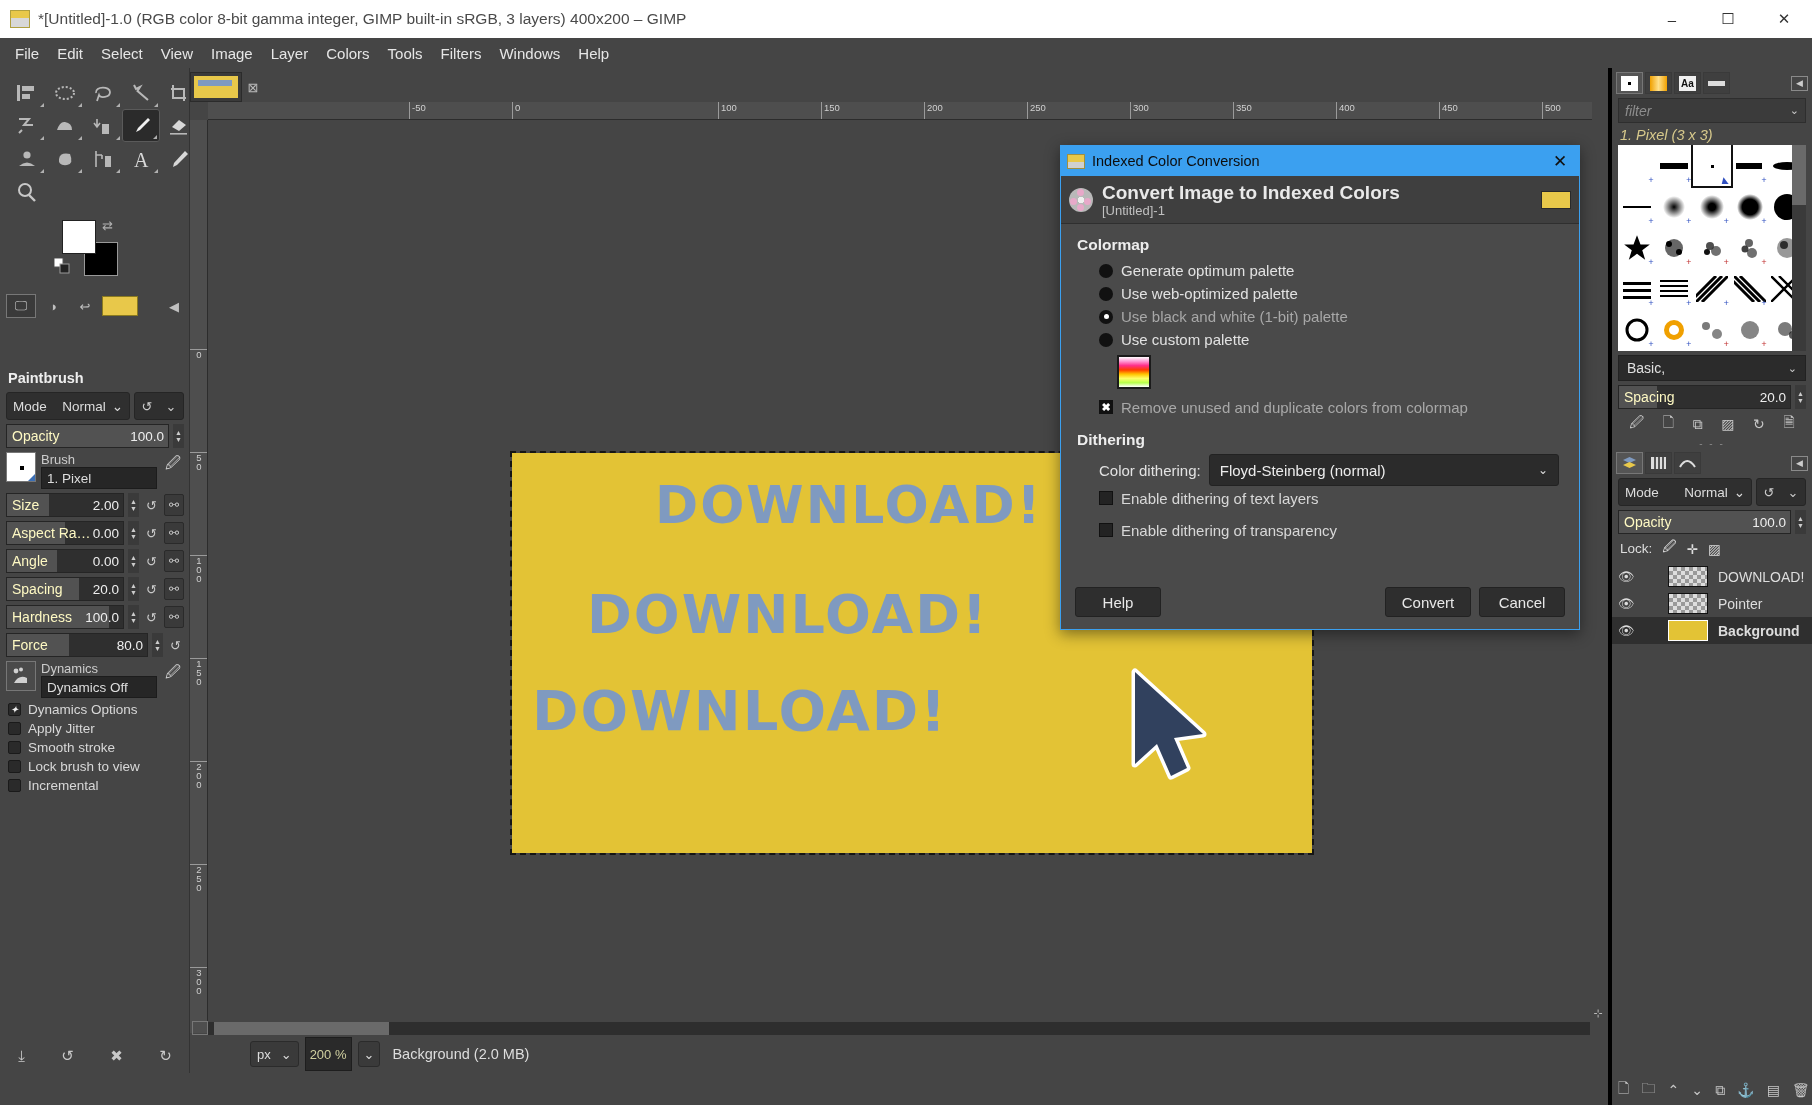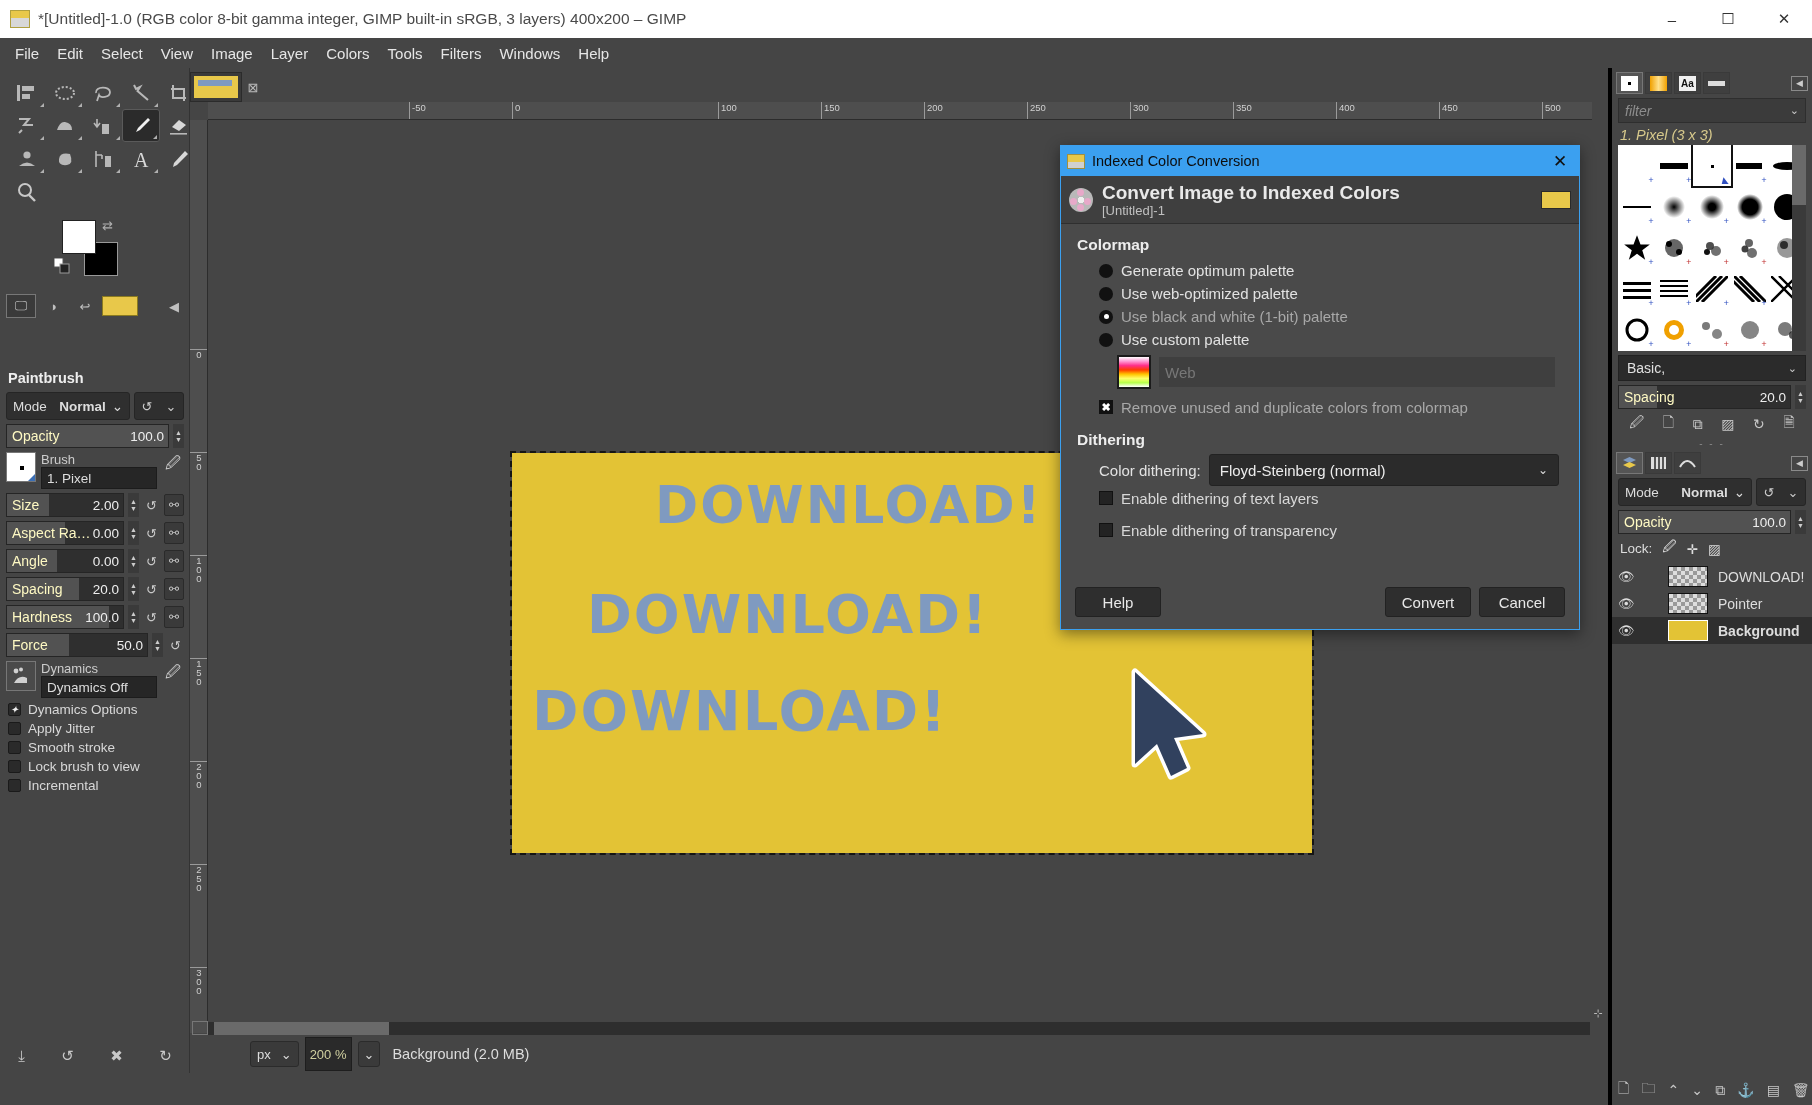--- a/index.html
+++ b/index.html
@@ -71,21 +71,21 @@
 
   
   #toolopts { position: absolute; left: 0; top: 300px; width: 190px; padding: 0 6px; color: #d8d8d8; font-size: 13.5px; }
   #toolopts .tt { font-weight: bold; font-size: 14.5px; color: #eee; padding: 2px 0 6px 2px; }
   .row { display: flex; align-items: center; gap: 4px; margin-bottom: 4px; }
   .modebox {
     flex: 1; height: 28px; background: #2f2f2f; border: 1px solid #252525; border-radius: 3px;
     display: flex; align-items: center; padding: 0 6px; color: #ddd; font-size: 13.5px;
   }
   .modebox .lbl { }
-  .modebox .val { margin-left: auto; margin-right: 6px; font-weight: bold; }
+  .modebox .val { margin-left: auto; margin-right: 6px; }
   .resetbox { width: 50px; height: 28px; background: #2f2f2f; border: 1px solid #252525; border-radius: 3px;
     display: flex; align-items: center; justify-content: space-around; color: #ccc; font-size: 13px; }
   .slider {
     position: relative; height: 24px; background: #2f2f2f; border: 1px solid #252525;
     display: flex; align-items: center; width: 100%;
   }
   .slider .fill { position: absolute; left: 0; top: 0; bottom: 0; background: #525252; }
   .slider .sl { position: relative; padding-left: 5px; color: #fef9c3; font-size: 14px; z-index: 2; }
   .slider .sv { position: relative; margin-left: auto; padding-right: 4px; color: #eee; font-size: 13.5px; z-index: 2; }
   .spin { width: 11px; display: flex; flex-direction: column; align-items: center; justify-content: center;
@@ -522,21 +522,21 @@
           <span>▼</span>
         </div>
       <div class="reseticon">↺</div>
       <div class="lockicon">⚯</div>
     </div>
 
     <div class="row">
       <div class="slider">
           <div class="fill" style="width:44%"></div>
         <span class="sl">Force</span>
-        <span class="sv">50.0</span>
+        <span class="sv">80.0</span>
         </div>
       <div class="spin">
           <span>▲</span>
           <span>▼</span>
         </div>
       <div class="reseticon">↺</div>
     </div>
 
     <div class="brushrow">
       <div class="dynprev">
@@ -1043,21 +1043,20 @@
       <span class="olbl dis">Use black and white (1-bit) palette</span>
     </div>
 
     <div class="optrow">
       <span class="radio"></span>
       <span class="olbl">Use custom palette</span>
     </div>
 
     <div class="palrow">
       <span id="palswatch"></span>
-      <span id="palinput">Web</span>
     </div>
 
     <div class="chkrow">
       <span class="chk">✖</span>
       <span class="clbl">Remove unused and duplicate colors from colormap</span>
     </div>
 
     <div class="sect" style="margin-top:12px">Dithering</div>
 
     <div class="ddrow">

